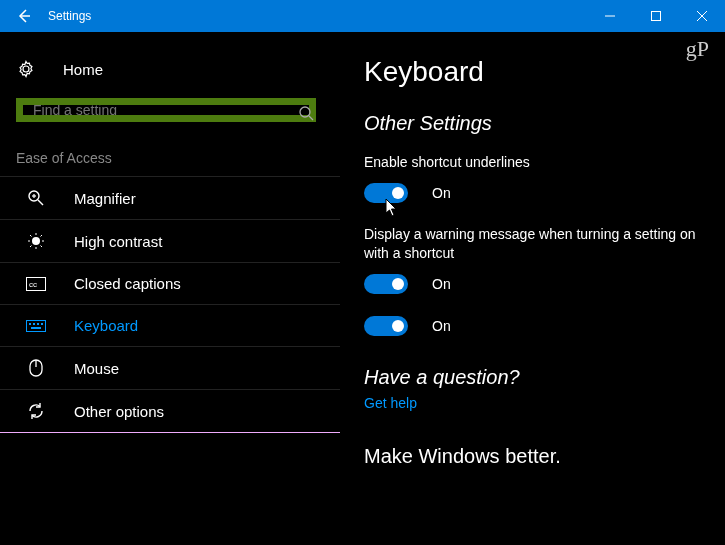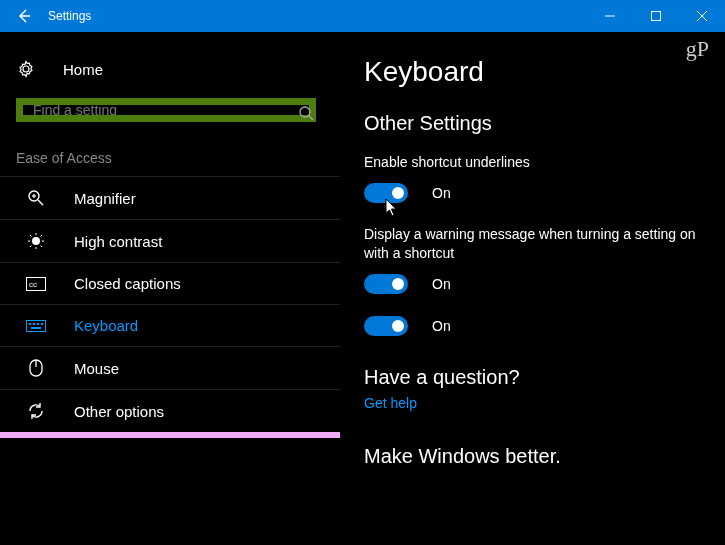--- a/index.html
+++ b/index.html
@@ -14,26 +14,26 @@
 .sidebar { width: 340px; padding: 20px 0 0 0; }
 .home-row { display: flex; align-items: center; padding: 8px 16px; cursor: pointer; gap: 27px; }
 .home-row .icon { width: 20px; display: flex; justify-content: center; }
 .home-label { font-size: 15px; }
 .search-wrap { margin: 12px 16px 0 16px; }
 .search { width: 300px; height: 24px; background: transparent; border: 7px solid #4d7c0f; color: #aaa; padding: 0 24px 0 10px; font-size: 14px; }
 .search-wrap { position: relative; }
 .search-icon { position: absolute; right: 10px; top: 7px; color: #aaa; }
 .category { color: #888; font-size: 14px; padding: 28px 16px 10px 16px; }
 .nav-item { display: flex; align-items: center; gap: 18px; padding: 12px 16px; border-top: 1px solid #222; cursor: pointer; font-size: 15px; }
-.nav-item:last-child { border-bottom: 6px solid #f0abfc; }
+.nav-item:last-child { border-bottom: 1px solid #f0abfc; }
 .nav-item .icon { width: 40px; display: flex; justify-content: center; }
 .nav-item.active { color: #0099ff; }
 .main { flex: 1; padding: 24px 24px 0 24px; overflow: hidden; }
 .page-title { font-size: 28px; font-weight: 300; margin-bottom: 24px; }
-.section-title { font-size: 20px; font-weight: 400; margin-bottom: 18px; }
+.section-title { font-size: 20px; font-weight: 400; margin-bottom: 18px; font-style: italic; }
 .section-title.q { margin-top: 30px; margin-bottom: 6px; }
 .setting-label { font-size: 14px; margin-bottom: 10px; line-height: 1.4; }
 .toggle-row { display: flex; align-items: center; gap: 24px; margin-bottom: 22px; }
 .toggle { width: 44px; height: 20px; background: #0078d7; border-radius: 10px; position: relative; cursor: pointer; }
 .toggle .knob { width: 12px; height: 12px; background: #fff; border-radius: 50%; position: absolute; right: 4px; top: 4px; }
 .toggle-state { font-size: 14px; }
 .link { color: #0099ff; font-size: 14px; cursor: pointer; margin-top: 6px; }
 .better { font-size: 20px; font-weight: 400; margin-top: 34px; }
 .cursor { position: absolute; left: 385px; top: 198px; pointer-events: none; }
 svg { display: block; }

